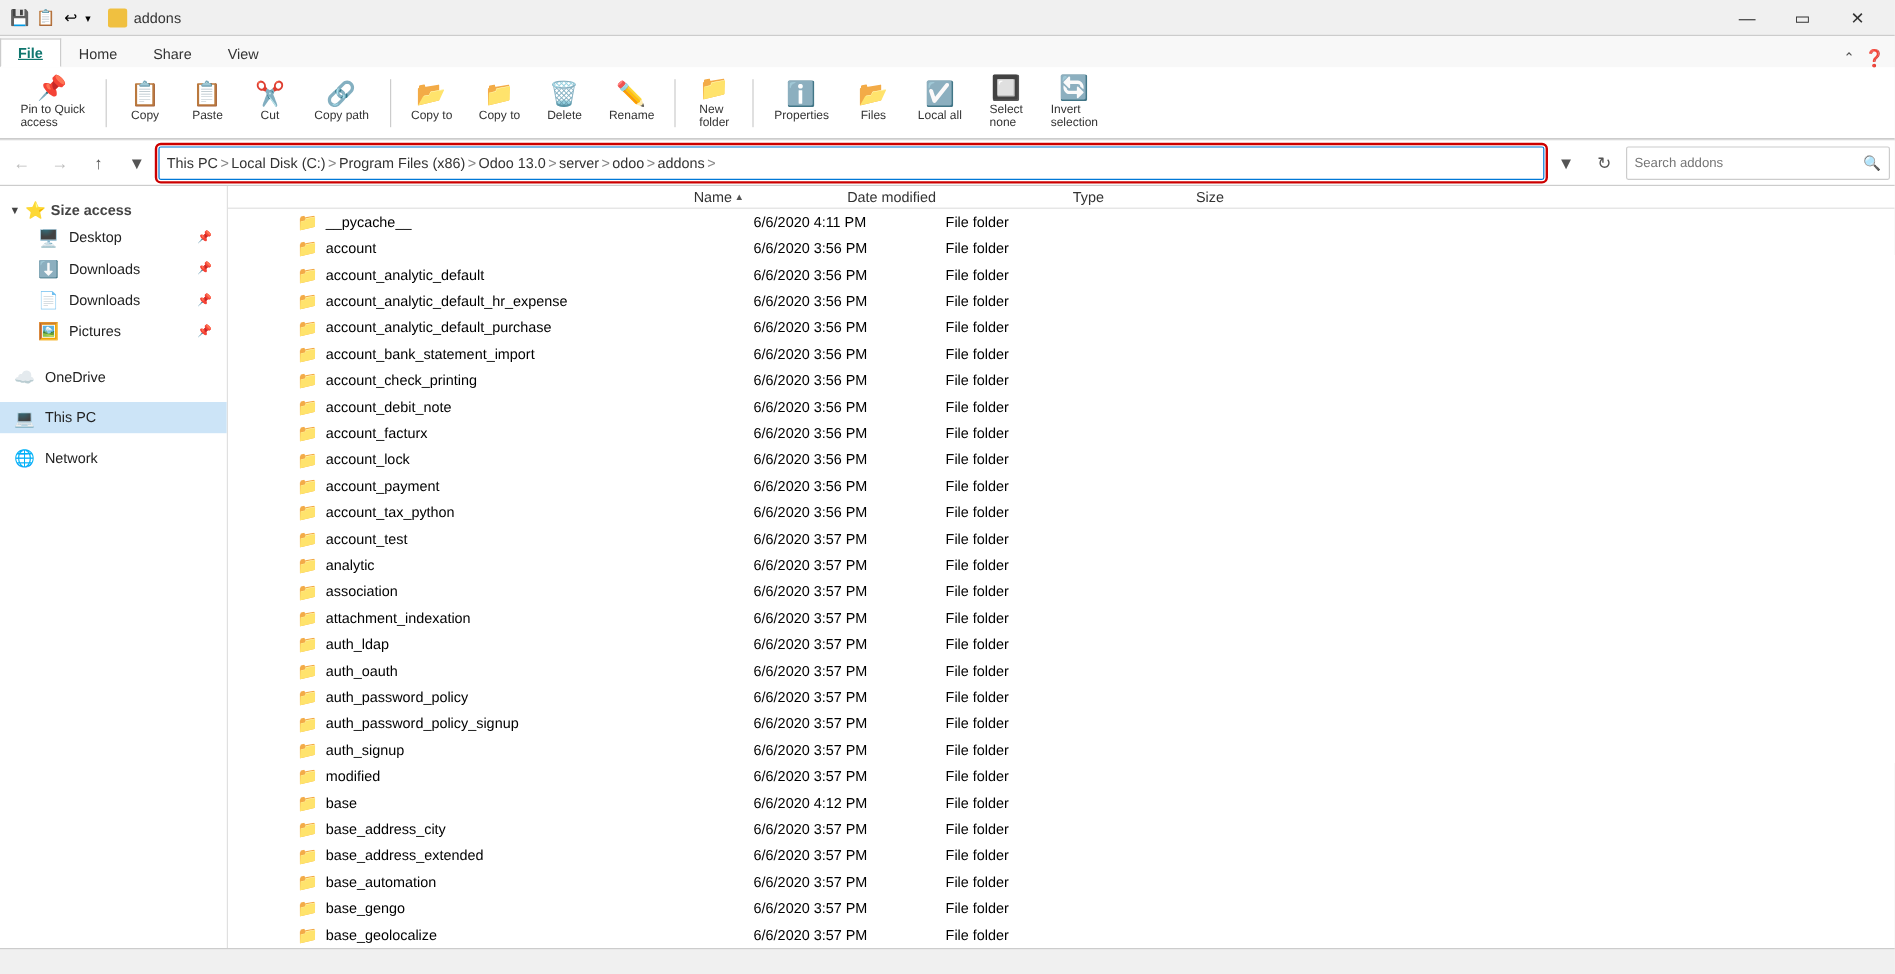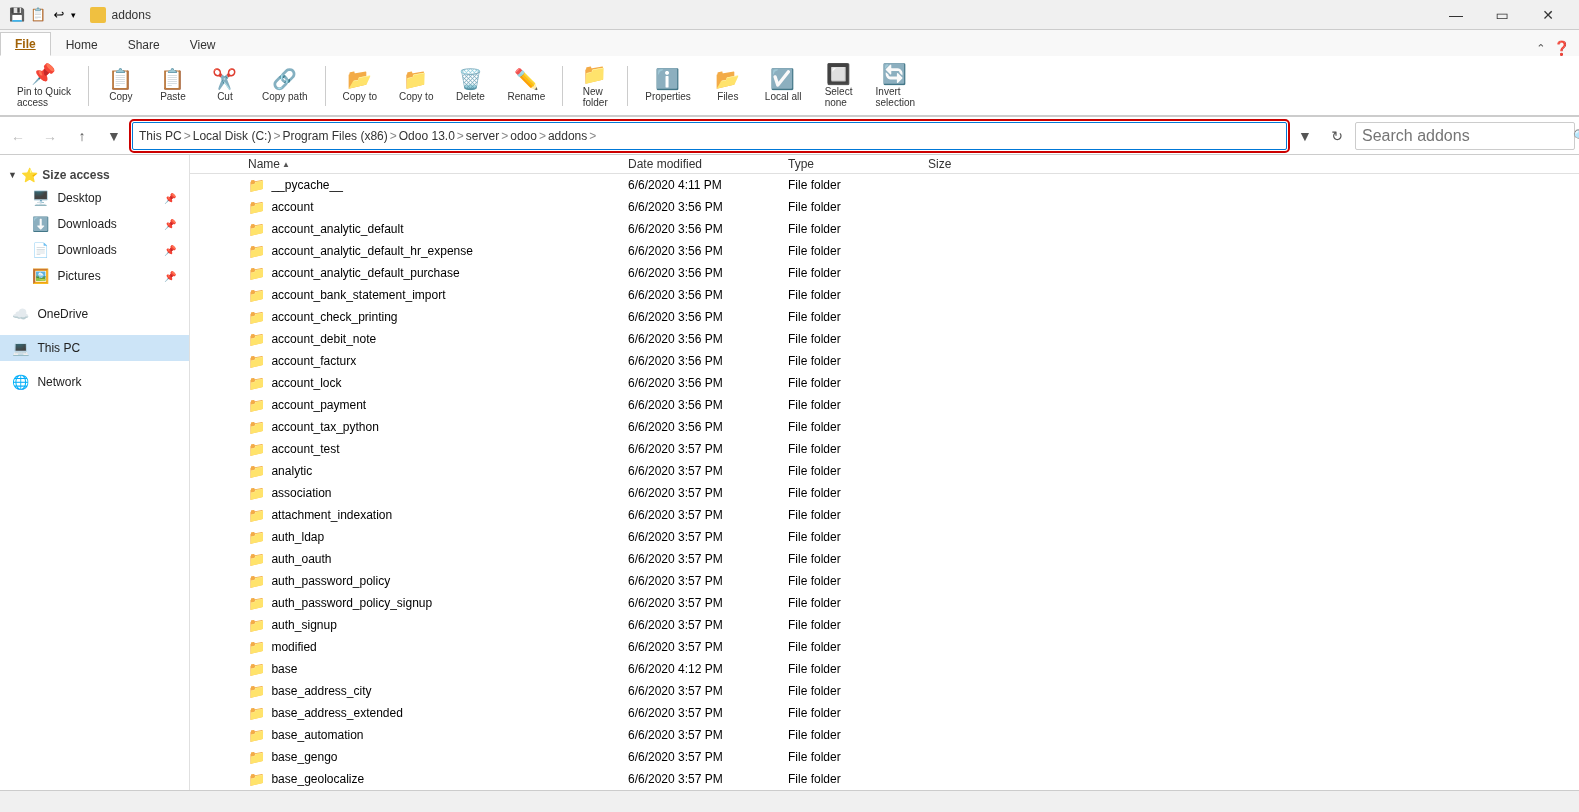--- a/index.html
+++ b/index.html
@@ -38,21 +38,21 @@
       cursor: pointer;
       border: 1px solid transparent;
       border-bottom: none;
       background: transparent;
       color: #333;
     }
     .ribbon-tab.active {
       background: white;
       border-color: #ccc;
       border-bottom: 1px solid white;
-      color: #a16207;
+      color: #0f766e;
       font-weight: 600;
       text-decoration: underline;
     }
     .ribbon-content {
       background: white;
       height: 60px;
       border-bottom: 1px solid #ccc;
       display: flex;
       align-items: center;
       padding: 4px 8px;
@@ -110,21 +110,21 @@
       height: 28px;
       border: 1px solid #ccc;
       border-radius: 2px;
       display: flex;
       align-items: center;
       padding: 0 6px;
       gap: 4px;
       background: white;
     }
     .search-input {
-      border: none; outline: none; font-size: 16px; flex: 1; color: #555;
+      border: none; outline: none; font-size: 11px; flex: 1; color: #555;
     }
 
     
     .main-container {
       display: flex;
       flex: 1;
       overflow: hidden;
     }
 
     
@@ -172,20 +172,21 @@
       align-items: center;
       padding: 0 4px;
       position: sticky; top: 0;
       background: white;
       z-index: 10;
     }
     .col-header {
       font-size: 12px; color: #333; padding: 0 4px;
       cursor: pointer; display: flex; align-items: center; gap: 2px;
       height: 100%;
+      justify-content: flex-end;
     }
     .sort-arrow { font-size: 8px; color: #555; }
     .file-row {
       display: grid;
       grid-template-columns: 50px 380px 160px 140px 100px;
       height: 22px;
       align-items: center;
       padding: 0 4px;
       cursor: pointer;
       font-size: 12px;

